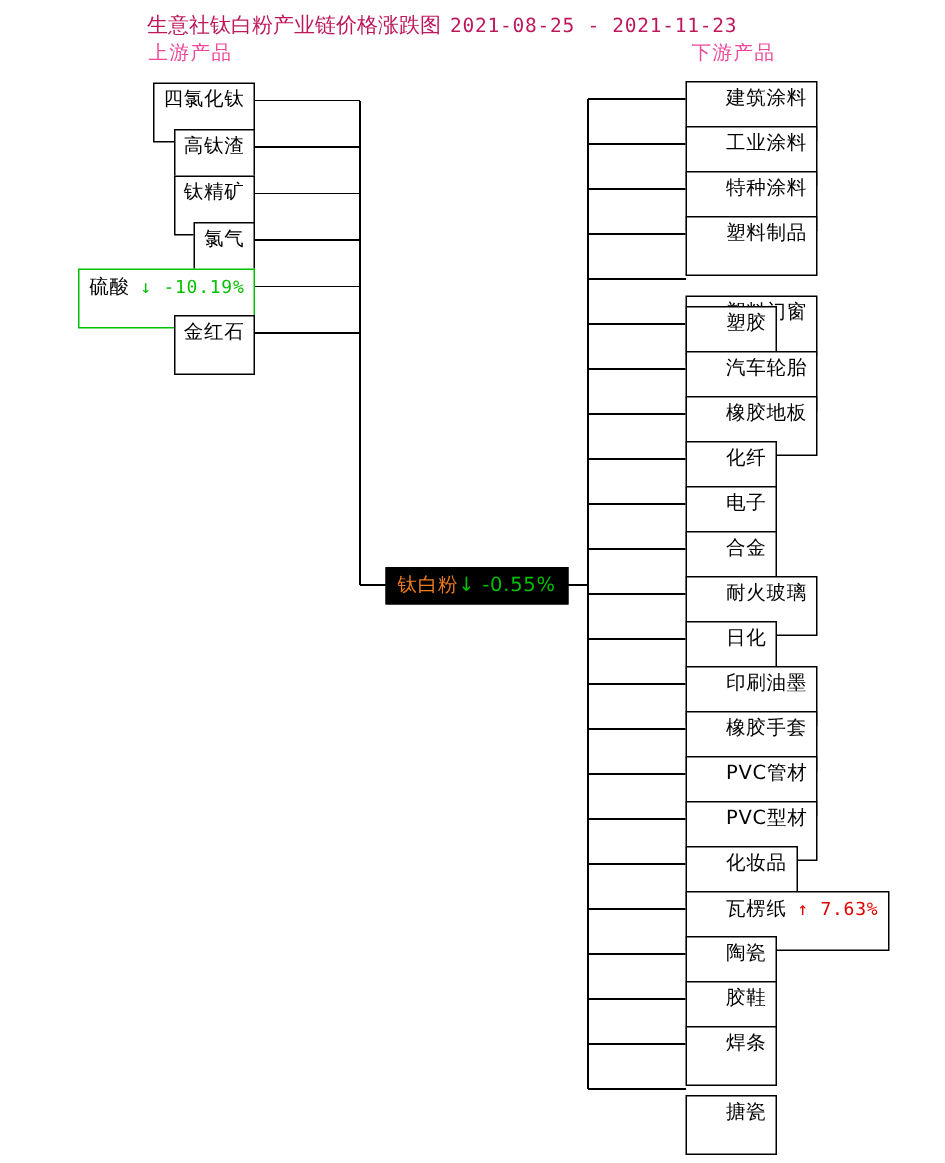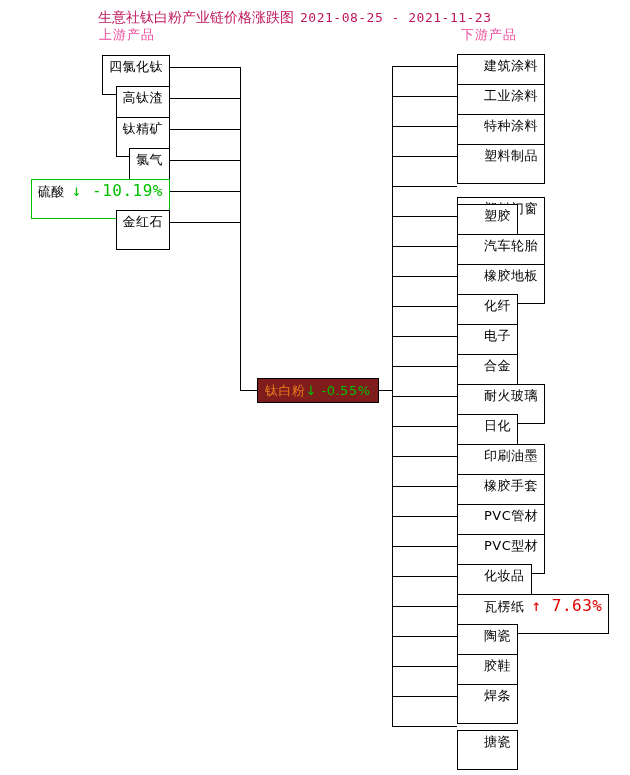--- a/index.html
+++ b/index.html
@@ -65,37 +65,37 @@
     height: 40px;
     line-height: 22px;
     padding: 0 6px;
     font-size: 13px;
     color: #000000;
     white-space: nowrap;
     letter-spacing: 0.5px;
   }
   .node.down-border { border-color: #00c000; }
   .node .name { color: #000000; }
-  .node .pct  { margin-left: 7px; font-family: "DejaVu Sans Mono", monospace; font-size: 16px; }
+  .node .pct  { margin-left: 7px; font-family: "DejaVu Sans Mono", monospace; font-size: 12px; }
   .pct.up   { color: #e00000; }
   .pct.down { color: #00c000; }
 
   
   .node.left  { right: 460px; text-align: center; }
   
   .node.right { left: 457px;  text-align: center; padding-left: 26px; }
 
   
   #node-center {
     position: absolute;
     left: 257px;
     top: 378px;
     box-sizing: border-box;
     border: 1px solid #000000;
-    background: #7f1d1d;
+    background: #000000;
     height: 25px;
     line-height: 23px;
     padding: 0 7px;
     font-size: 13px;
     white-space: nowrap;
     letter-spacing: 0.5px;
   }
   #node-center .name { color: #ef7c1b; }
 </style>
 </head>

